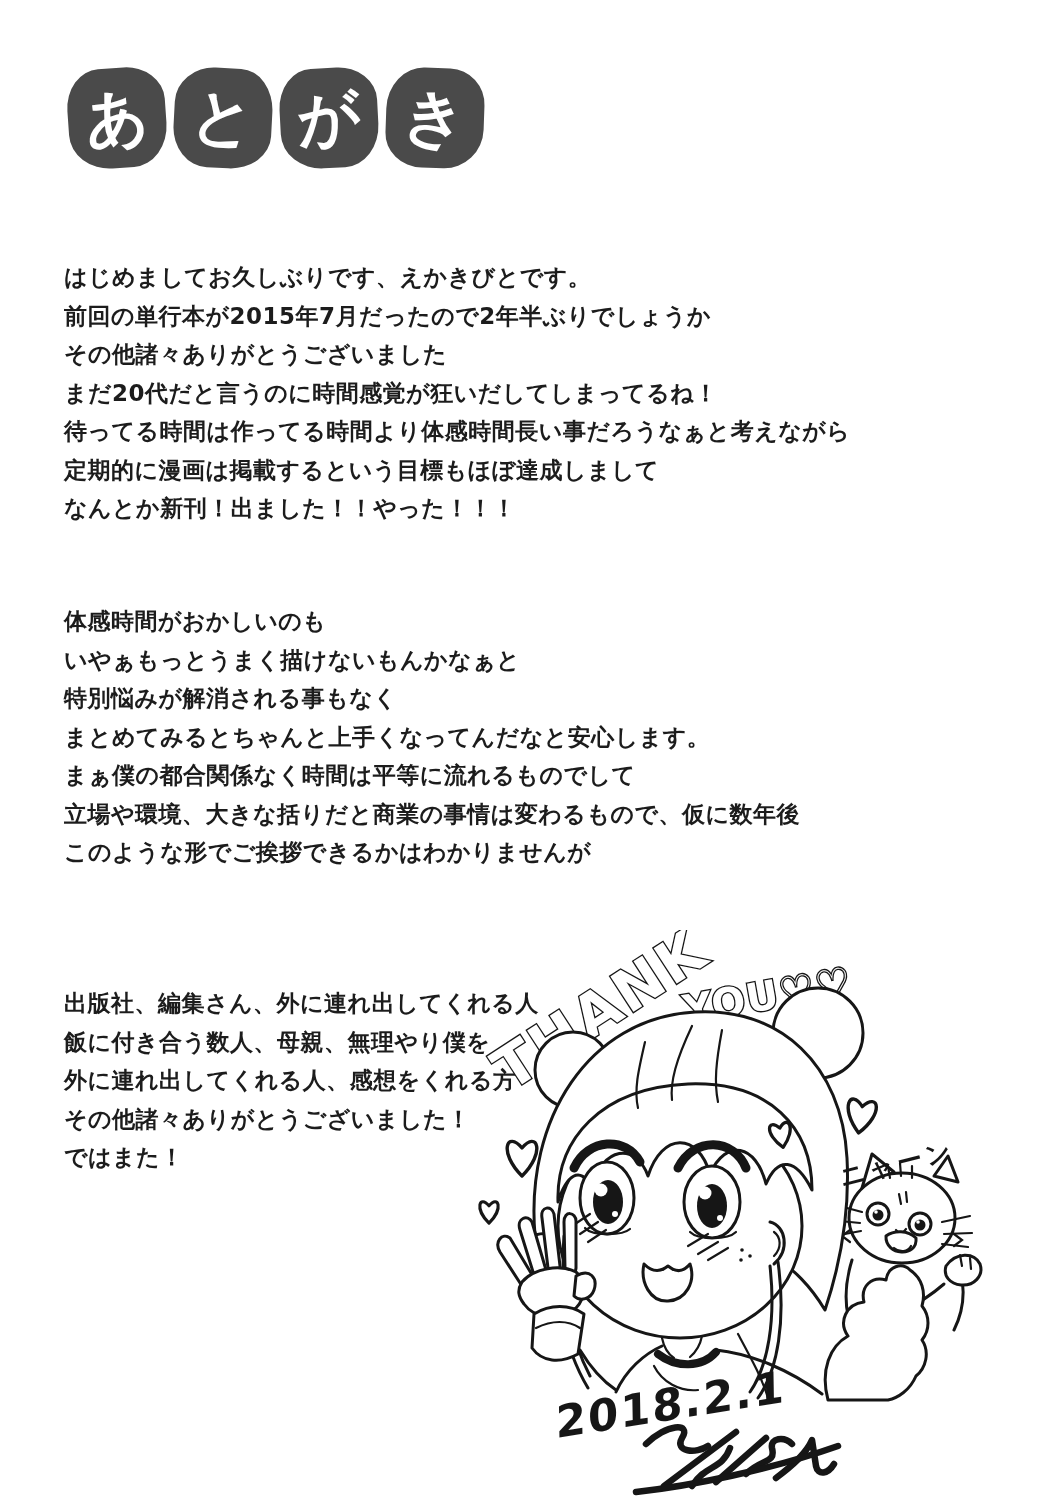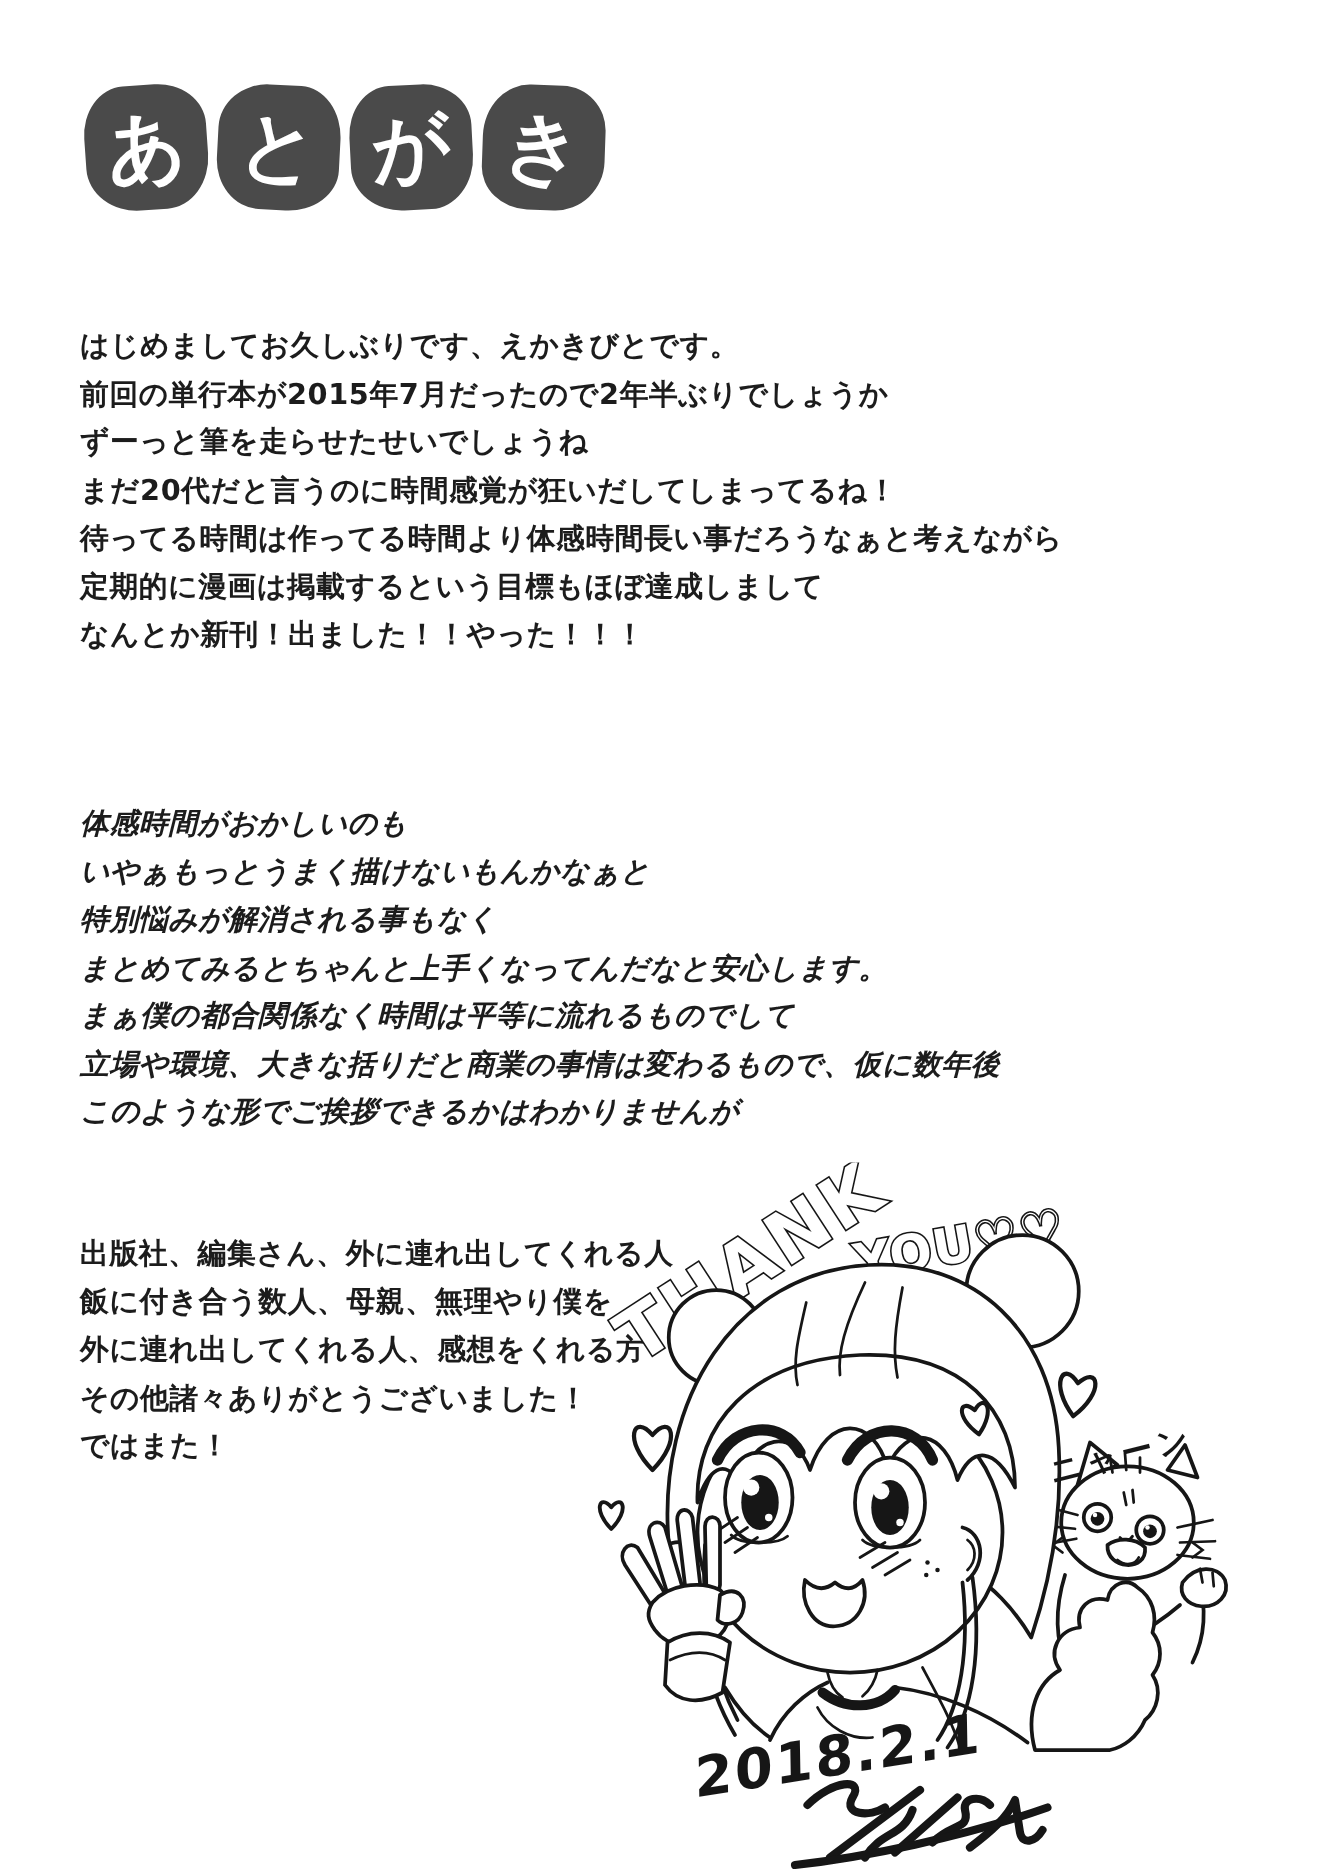--- a/index.html
+++ b/index.html
@@ -35,21 +35,21 @@
   .badge:nth-child(4) span{transform:rotate(4deg);}
   
   .para{
     position:absolute;left:64px;
     font-size:23px;font-weight:700;
     letter-spacing:0.5px;
     color:#1c1c1c;
   }
   .para .line{height:38.5px;line-height:38.5px;white-space:nowrap;}
   .p1{top:222px;margin-top:36px;}
-  .p2{top:640px;font-style:italic;}
+  .p2{top:602px;}
   .p3{top:984px;}
   .signoff{top:1198px;}
   
   .illo{position:absolute;left:440px;top:930px;width:617px;height:570px;}
   svg text{font-family:"DejaVu Sans",sans-serif;}
   .ln{fill:none;stroke:#161616;stroke-width:3;stroke-linecap:round;stroke-linejoin:round;}
   .ln2{fill:none;stroke:#161616;stroke-width:2.2;stroke-linecap:round;}
   .thick{fill:none;stroke:#161616;stroke-width:9;stroke-linecap:round;}
   .wh{fill:#ffffff;stroke:#161616;stroke-width:3;stroke-linejoin:round;}
   .bk{fill:#161616;stroke:none;}
@@ -72,21 +72,21 @@
         <span>が</span>
       </div>
     <div class="badge">
         <span>き</span>
       </div>
   </div>
 
   <div class="para p1">
     <div class="line">はじめましてお久しぶりです、えかきびとです。</div>
     <div class="line">前回の単行本が2015年7月だったので2年半ぶりでしょうか</div>
-    <div class="line">ずーっと筆を走らせたせいでしょうね</div>
+    <div class="line">その他諸々ありがとうございました</div>
     <div class="line">まだ20代だと言うのに時間感覚が狂いだしてしまってるね！</div>
     <div class="line">待ってる時間は作ってる時間より体感時間長い事だろうなぁと考えながら</div>
     <div class="line">定期的に漫画は掲載するという目標もほぼ達成しまして</div>
     <div class="line">なんとか新刊！出ました！！やった！！！</div>
   </div>
 
   <div class="para p2">
     <div class="line">体感時間がおかしいのも</div>
     <div class="line">いやぁもっとうまく描けないもんかなぁと</div>
     <div class="line">特別悩みが解消される事もなく</div>

